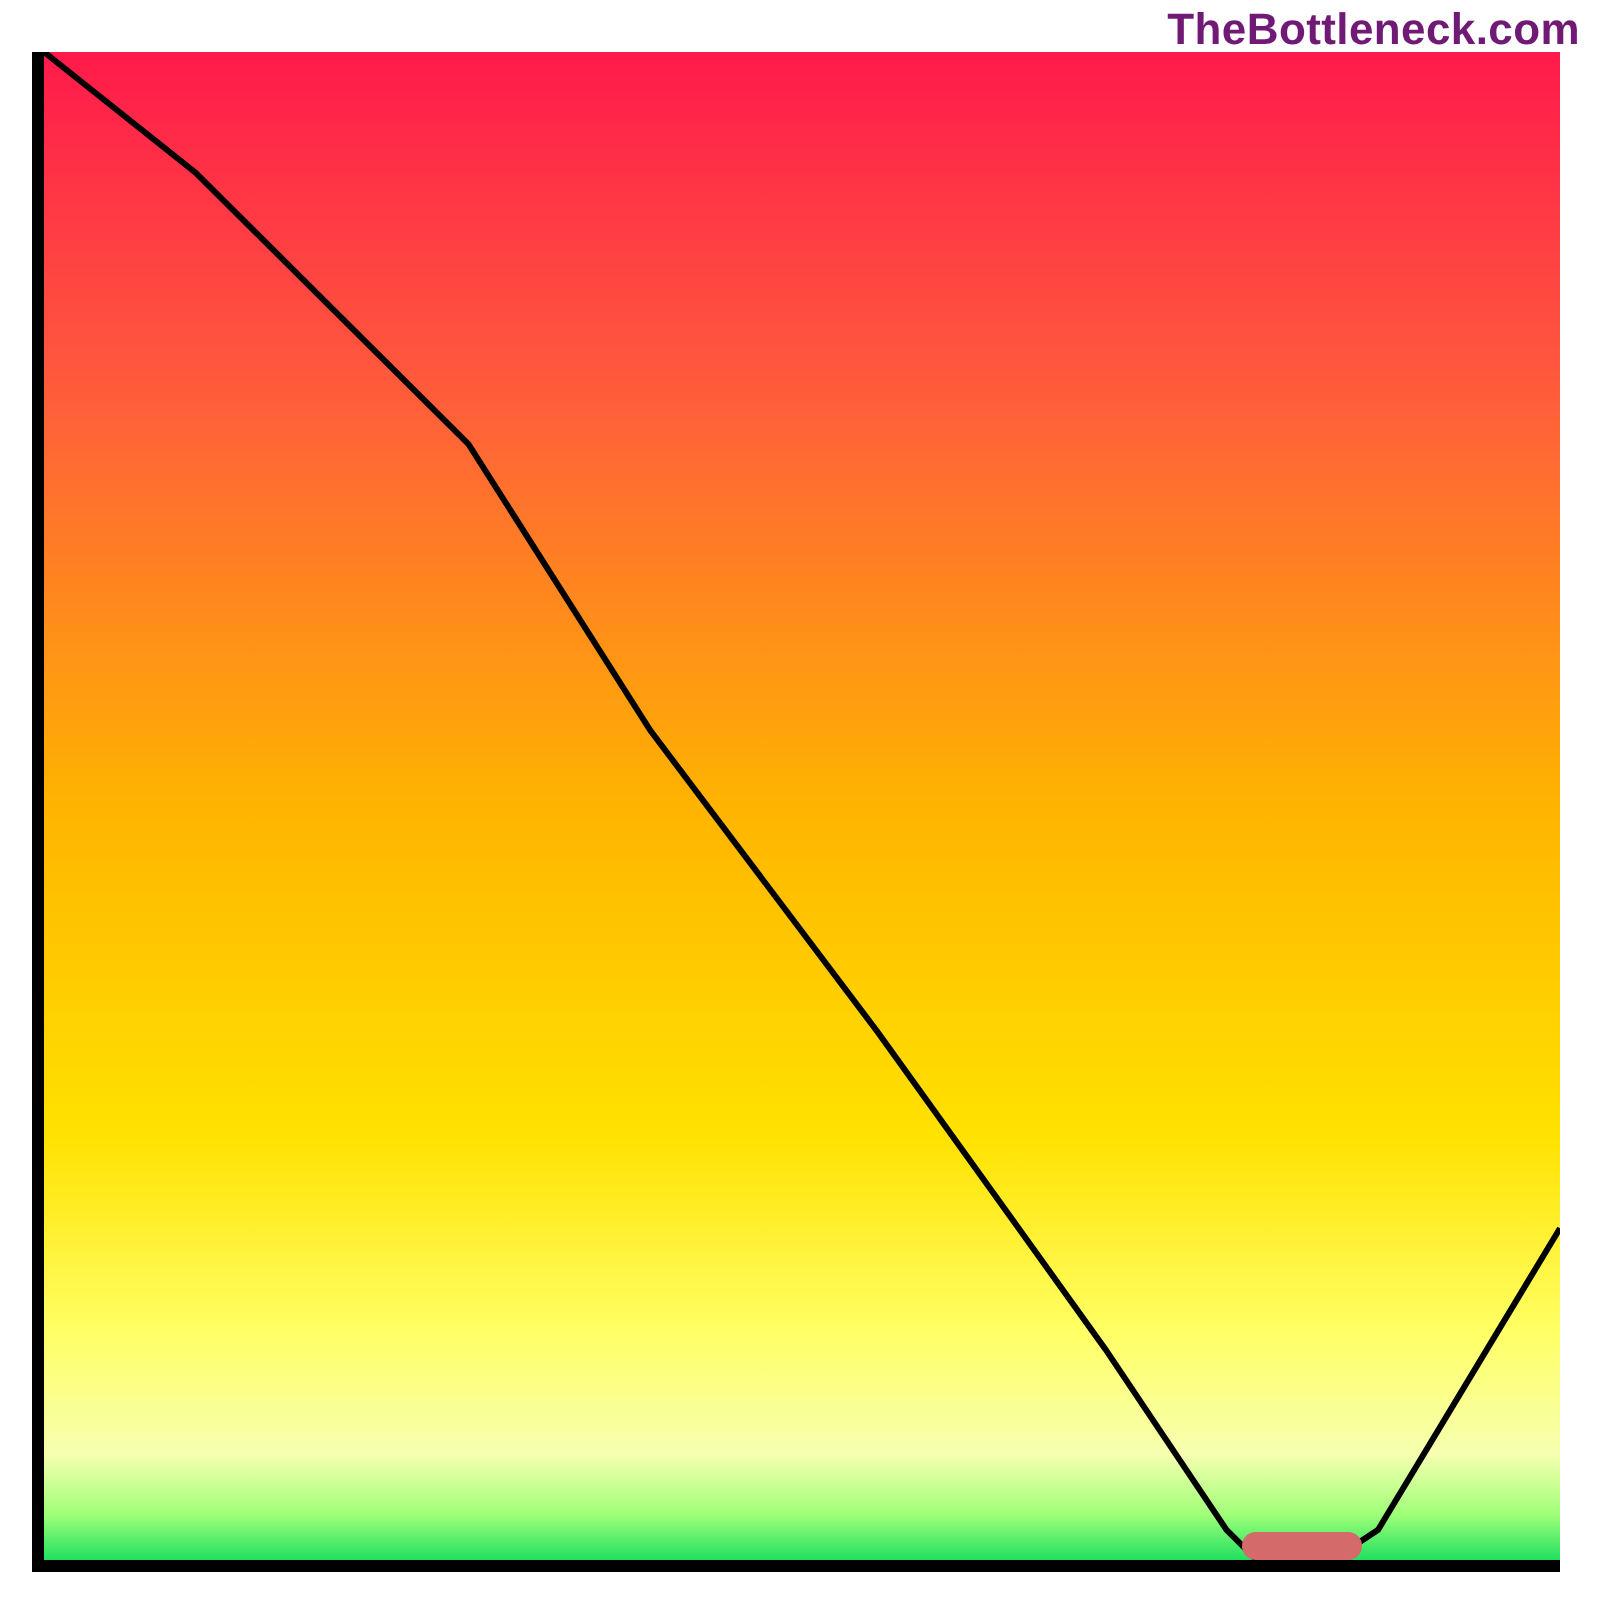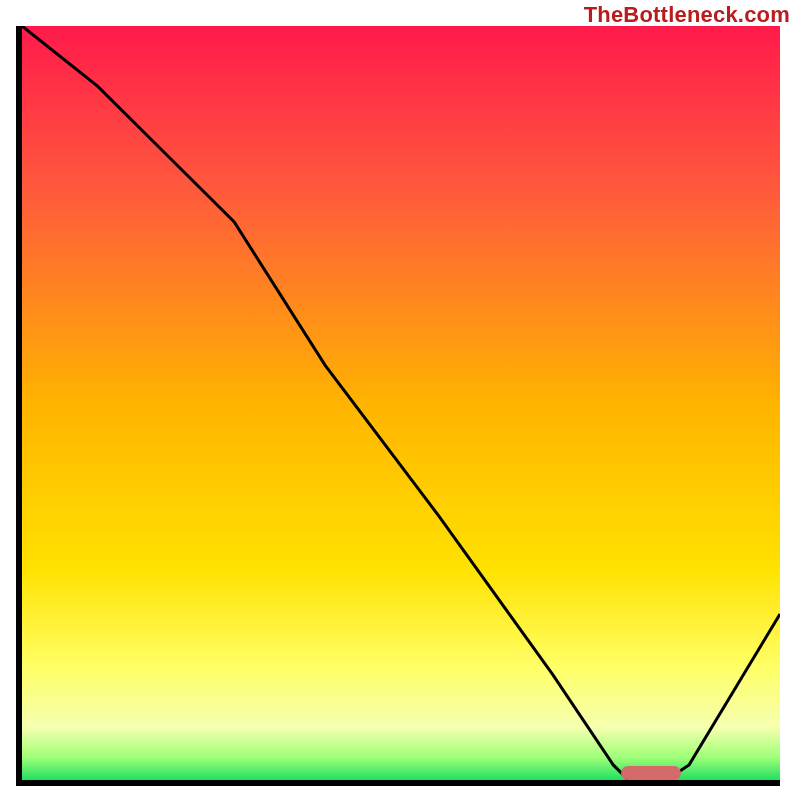--- a/index.html
+++ b/index.html
@@ -15,21 +15,21 @@
     position: relative;
     width: 800px;
     height: 800px;
   }
   .watermark {
     position: absolute;
     top: 2px;
     right: 10px;
     font-size: 22px;
     font-weight: bold;
-    color: #b91c1c;
+    color: #701a75;
     letter-spacing: 0.2px;
     z-index: 5;
     pointer-events: none;
   }
   .axes {
     position: absolute;
     inset: 0;
   }
   .axis-y, .axis-x {
     position: absolute;

